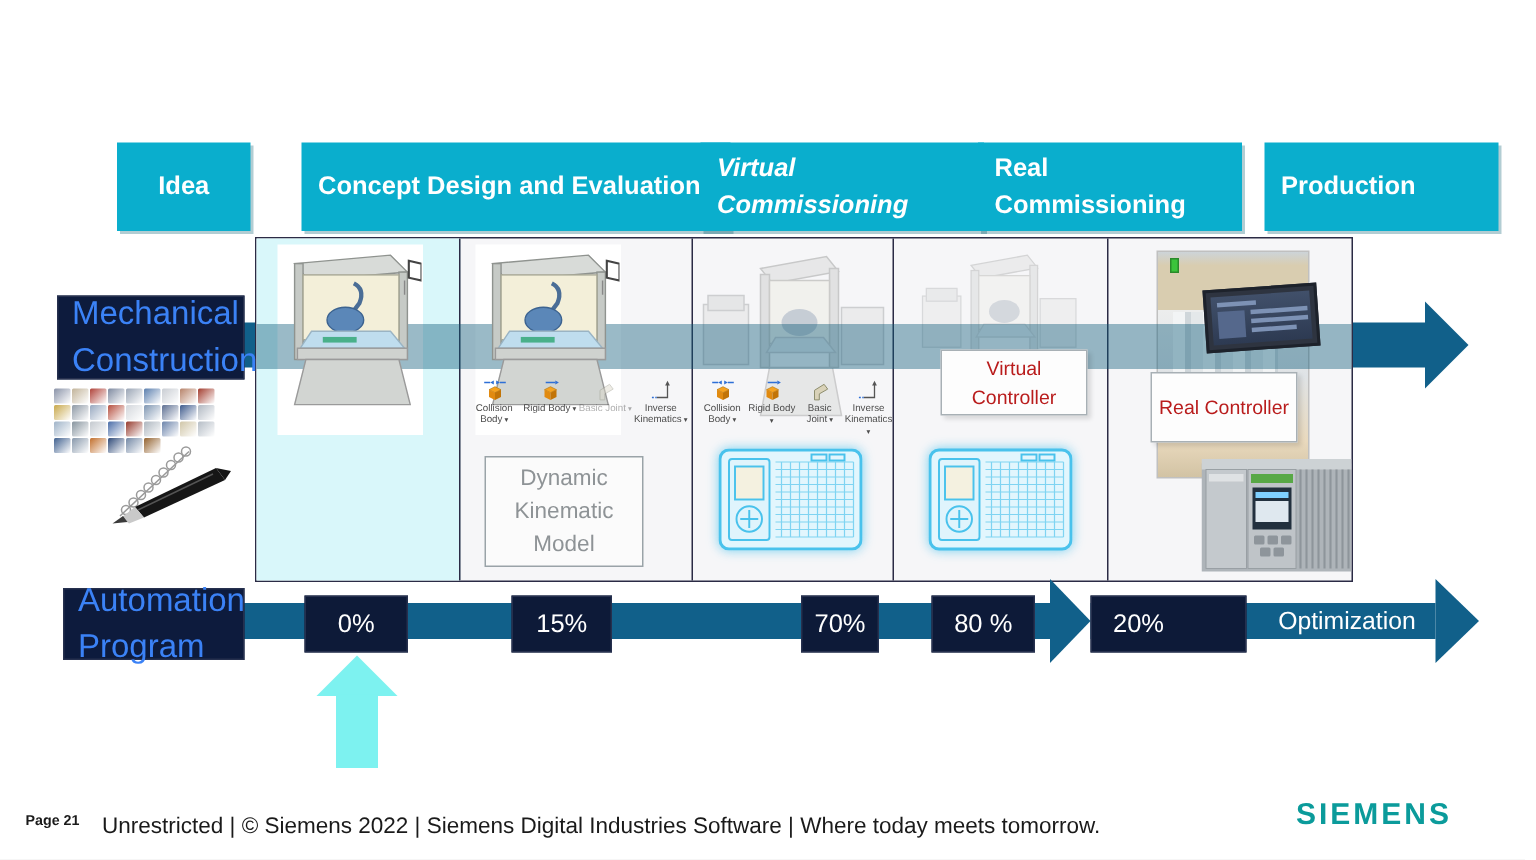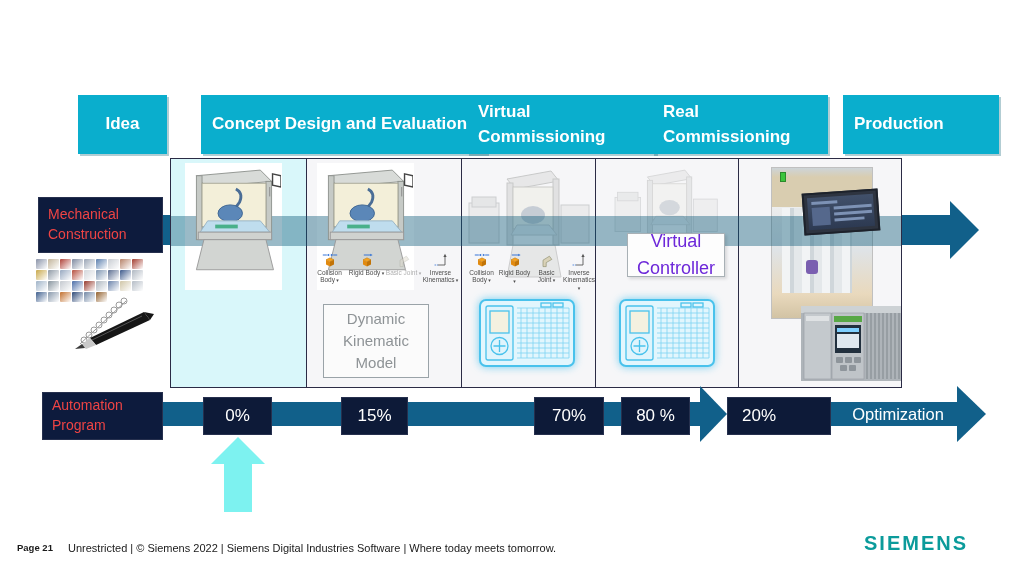--- a/index.html
+++ b/index.html
@@ -57,30 +57,30 @@
   .tool .tool-label::after { content:" \25BE"; font-size:5px; }
   .tool.disabled { opacity:0.45; }
 
   
   .model-box { position:absolute; display:flex; align-items:center; justify-content:center;
                text-align:center; z-index:5; }
   .static-box { left:18px; top:143px; width:102px; height:43px; background:#DCFAFC;
                 border:1.5px solid #3D96A0; color:#1F8A9B; font-weight:bold; font-size:15px; line-height:1.35; }
   .dynamic-box { left:152px; top:145px; width:106px; height:74px; background:#FBFBFB;
                 border:1px solid #9aa3a8; color:#8E9396; font-size:15px; line-height:1.45; }
-  .ctrl-box { background:#FDFDFD; border:1px solid #a8b0b5; color:#6d28d9; font-size:18px; line-height:1.5;
+  .ctrl-box { background:#FDFDFD; border:1px solid #a8b0b5; color:#b91c1c; font-size:13px; line-height:1.5;
               box-shadow:2px 2px 3px rgba(0,0,0,0.12); }
   .virtual-ctrl { left:456px; top:74px; width:98px; height:44px; }
   .real-ctrl { left:596px; top:89px; width:98px; height:47px; }
 
   .plc-wire { position:absolute; z-index:4; filter:drop-shadow(0 0 4px rgba(73,194,236,0.75)); }
   .plc-real { position:absolute; left:630px; top:142px; width:100px; height:84px; z-index:4; }
 
   
-  .lane-label { position:absolute; background:#0D1B3D; color:#ef4444; font-size:14px; line-height:1.4;
+  .lane-label { position:absolute; background:#0D1B3D; color:#3b82f6; font-size:22px; line-height:1.4;
                 display:flex; align-items:center; padding-left:9px; z-index:2; border:1px solid #26304e; }
   .mech-label { left:38px; top:197px; width:125px; height:56px; }
   .auto-label { left:42px; top:392px; width:121px; height:48px; }
 
   
   .collage { position:absolute; left:36px; top:259px; width:116px; display:flex; flex-wrap:wrap; gap:1px; z-index:1; }
   .collage .tile { width:11px; height:10px; border-radius:1px; }
   .pen { position:absolute; left:70px; top:288px; z-index:2; }
 
   
@@ -89,32 +89,32 @@
   .opt-label { position:absolute; left:838px; top:401px; width:120px; height:26px; color:#fff; font-size:16.5px;
                display:flex; align-items:center; justify-content:center; z-index:2; }
 
   .up-arrow-head { position:absolute; left:211px; top:437px; width:0; height:0;
                    border-left:27px solid transparent; border-right:27px solid transparent;
                    border-bottom:27px solid #7DF2F0; }
   .up-arrow-shaft { position:absolute; left:224px; top:463px; width:28px; height:49px; background:#7DF2F0; }
 
   
   .footer-page { position:absolute; left:17px; top:542px; font-size:9.5px; font-weight:bold; color:#1a1a1a; }
-  .footer-legal { position:absolute; left:68px; top:542px; font-size:11px; color:#1a1a1a; }
+  .footer-legal { position:absolute; left:68px; top:542px; font-size:15px; color:#1a1a1a; }
   .brand { position:absolute; left:864px; top:532px; font-size:20px; font-weight:bold; color:#0B9B9B; letter-spacing:2px; }
 </style>
 </head>
 <body>
 
 <div class="slide">
 
 
   <div class="phase centered" style="left:78px;width:89px;">Idea</div>
   <div class="phase" style="left:175px;width:286px;margin-left:26px;">Concept Design and Evaluation</div>
-  <div class="phase" style="left:467px;width:189px;">Virtual Commissioning</div>
+  <div class="phase" style="left:467px;width:189px;font-style:italic;">Virtual Commissioning</div>
   <div class="phase" style="left:652px;width:176px;">Real Commissioning</div>
   <div class="phase" style="left:843px;width:156px;">Production</div>
 
   <div class="band-seg" style="left:158px;top:215px;width:13px;height:30px;"></div>
   <div class="band-seg" style="left:900px;top:215px;width:50px;height:30px;"></div>
   <div class="tri-right" style="left:950px;top:201px;border-top:29px solid transparent;border-bottom:29px solid transparent;border-left:29px solid #11608A;"></div>
 
   <div class="stage-table">
     <div class="col col1"></div>
     <div class="col col2"></div>
@@ -284,20 +284,21 @@
             <polygon points="15,1 13,5 17,5" fill="#555"></polygon>
             <path d="M2 15 h4" stroke="#2E6FD6" stroke-width="1.1" stroke-dasharray="1.6 1.2"></path>
           </svg>
         </div>
         <div class="tool-label">Inverse Kinematics</div>
       </div>
     </div>
 
     <div class="model-box dynamic-box">Dynamic Kinematic Model</div>
     <div class="model-box ctrl-box virtual-ctrl">Virtual Controller</div>
+    <div class="model-box ctrl-box real-ctrl">Real Controller</div>
 
     <svg class="plc-wire" style="left:308px;top:140px;" width="96" height="68" viewBox="0 0 96 68">
       <rect x="1" y="1" width="94" height="66" rx="6" fill="#E2F6FD" stroke="#49C2EC" stroke-width="2"></rect>
       <g stroke="#7FD4F2" stroke-width="0.8" fill="none">
         <path d="M38 9 h52 M38 14 h52 M38 19 h52 M38 24 h52 M38 29 h52 M38 34 h52 M38 39 h52 M38 44 h52 M38 49 h52 M38 54 h52 M38 59 h52"></path>
         <path d="M42 9 v50 M48 9 v50 M54 9 v50 M60 9 v50 M66 9 v50 M72 9 v50 M78 9 v50 M84 9 v50 M90 9 v50"></path>
       </g>
       <g stroke="#49C2EC" stroke-width="1.3" fill="none">
         <rect x="7" y="7" width="27" height="54" rx="2" fill="#DFF4FC"></rect>
         <rect x="11" y="12" width="19" height="22" fill="#F4F1E0"></rect>
@@ -404,21 +405,21 @@
     <path d="M22 52 L72 28" stroke="#555" stroke-width="1"></path>
   </svg>
 
   <div class="band-seg" style="left:160px;top:402px;width:540px;height:24px;"></div>
   <div class="tri-right" style="left:700px;top:386px;border-top:28px solid transparent;border-bottom:28px solid transparent;border-left:27px solid #11608A;"></div>
   <div class="band-seg" style="left:727px;top:402px;width:230px;height:24px;"></div>
   <div class="tri-right" style="left:957px;top:386px;border-top:28px solid transparent;border-bottom:28px solid transparent;border-left:29px solid #11608A;"></div>
 
   <div class="pct" style="left:203px;width:69px;">0%</div>
   <div class="pct" style="left:341px;width:67px;">15%</div>
-  <div class="pct" style="left:534px;width:70px;">70%</div>
+  <div class="pct" style="left:534px;width:52px;">70%</div>
   <div class="pct" style="left:621px;width:69px;">80 %</div>
   <div class="pct" style="left:727px;width:104px;justify-content:flex-start;padding-left:14px;">20%</div>
   <div class="opt-label">Optimization</div>
 
   <div class="up-arrow-head"></div>
   <div class="up-arrow-shaft"></div>
 
   <div class="footer-page">Page 21</div>
   <div class="footer-legal">Unrestricted | © Siemens 2022 | Siemens Digital Industries Software | Where today meets tomorrow.</div>
   <div class="brand">SIEMENS</div>

